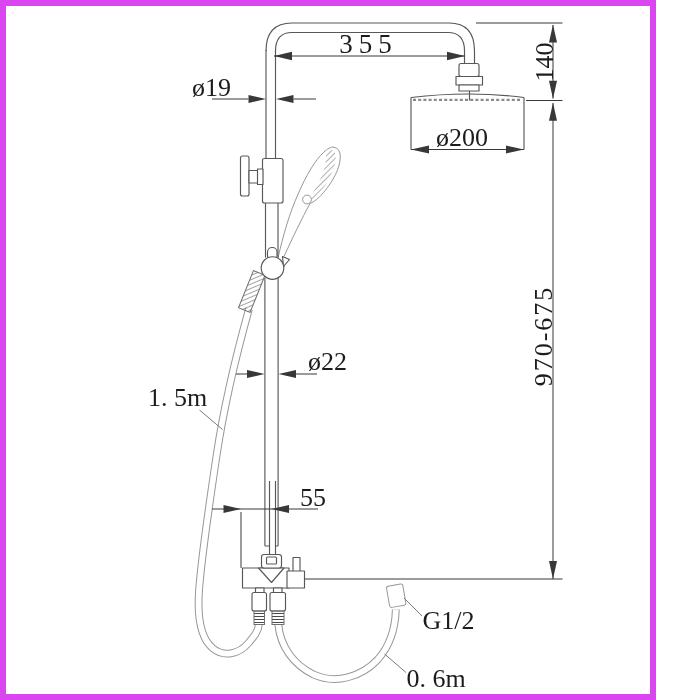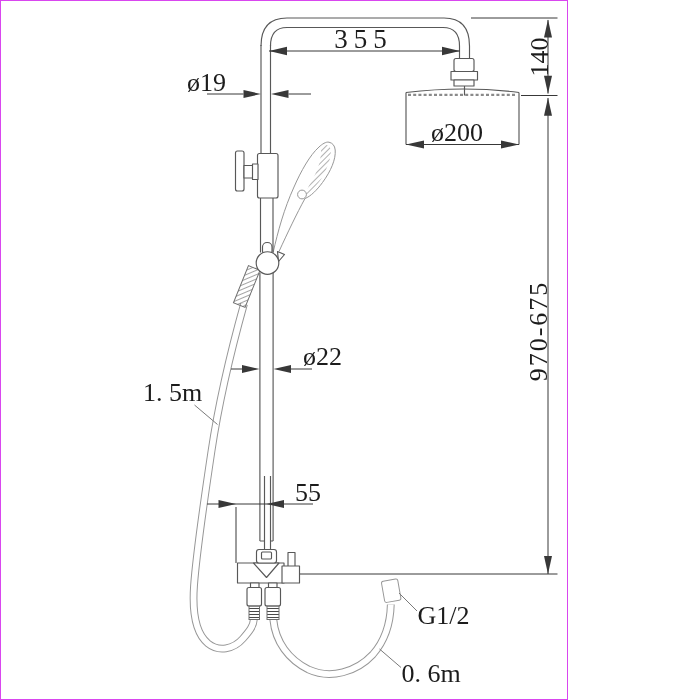--- a/index.html
+++ b/index.html
@@ -1,21 +1,21 @@
 <!DOCTYPE html>
 <html style="--line: #585858; --soft: #979797; --dim: #383838; --text: #1c1c1c; --bg: #ffffff;"><head>
 <meta charset="utf-8">
 <style>
   :root{
     --line:#585858; --soft:#979797; --dim:#383838; --text:#1c1c1c; --bg:#ffffff;
   }
   html,body{margin:0;padding:0;background:#fff;}
   .canvas{
-    width:568px;height:700px;background:var(--bg);
-    border:1px solid #d946ef;box-sizing:border-box;position:relative;
+    width:656px;height:700px;background:var(--bg);
+    border:6px solid #d946ef;box-sizing:border-box;position:relative;
     font-family:"Liberation Serif","DejaVu Serif",serif;
   }
   svg{display:block;}
   .ln{fill:none;stroke:var(--line);stroke-width:1.15;stroke-linejoin:round;}
   .lnf{fill:#fff;stroke:var(--line);stroke-width:1.15;stroke-linejoin:round;}
   .soft{fill:none;stroke:var(--soft);stroke-width:1;}
   .softf{fill:#fff;stroke:var(--soft);stroke-width:1;}
   .hoseO{fill:none;stroke:var(--soft);stroke-width:7.8;}
   .hoseI{fill:none;stroke:var(--bg);stroke-width:5.8;}
   .dim{fill:none;stroke:var(--dim);stroke-width:1;}

